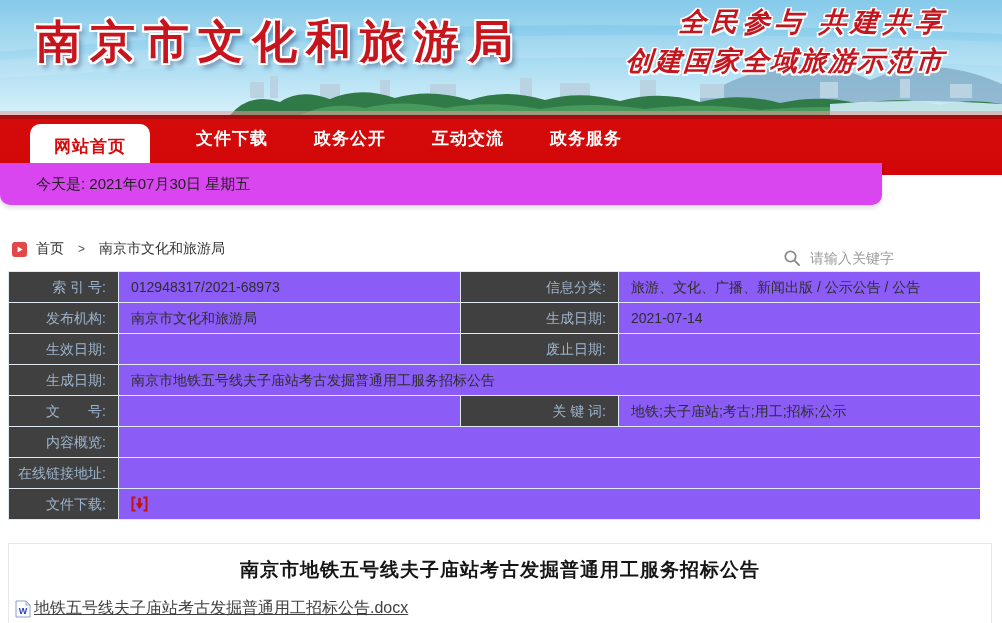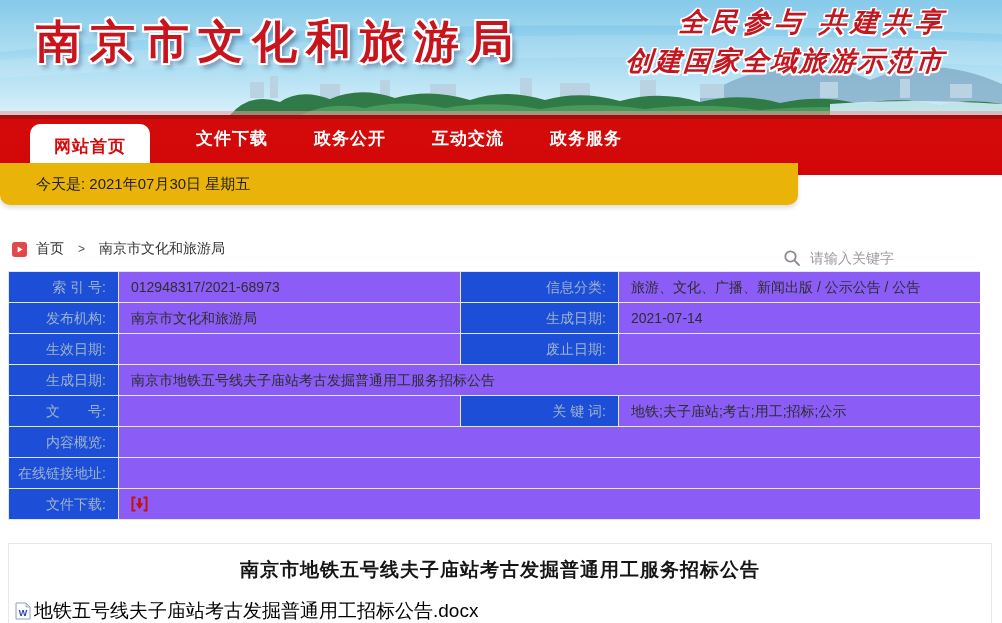--- a/index.html
+++ b/index.html
@@ -51,52 +51,52 @@
   }
   .search-input::placeholder { color:#9b9b9b; }
   .search-icon { position:absolute; left:11px; top:6px; width:18px; height:18px; }
   .search-btn {
     width:68px; height:30px; margin-left:6px; border:none; border-radius:5px;
     background:#de5252; color:#fff; font-size:16px; font-weight:bold; letter-spacing:3px;
     cursor:pointer; font-family:Liberation Serif, serif;margin-top:16px;
   }
   
   .datebar {
-    position:absolute; top:163px; left:0; width:798px; height:42px; background:#eab308;
+    position:absolute; top:163px; left:0; width:882px; height:42px; background:#d946ef;
     border-radius:0 0 10px 10px; box-shadow:0 3px 4px rgba(0,0,0,.13);
     display:flex; align-items:center; padding-left:36px; font-size:15px; color:#1e1e1e;
   }
   
   .breadcrumb { position:absolute; top:240px; left:12px; display:flex; align-items:center; font-size:14px; color:#333; }
   .crumb-icon { display:inline-flex; margin-right:9px; }
   .crumb-home { cursor:pointer; }
   .crumb-sep { margin:0 14px; color:#555; font-size:12px; }
   
   .meta-table {
     position:absolute; top:271px; left:8px; width:972px;
     display:grid; grid-template-columns:110px 342px 158px 362px;
     font-size:14px; border-right:1px solid #dfeaf4; border-bottom:1px solid #dfeaf4;
   }
   .mcell {
     border-left:1px solid #dfeaf4; border-top:1px solid #dfeaf4;
     min-height:31px; display:flex; align-items:center; line-height:17px;
   }
-  .mlabel { background:#1d4ed8; color:#9cb3cb; justify-content:flex-end; padding:6px 12px 6px 4px; }
+  .mlabel { background:#404040; color:#9cb3cb; justify-content:flex-end; padding:6px 12px 6px 4px; }
   .mvalue { background:#8b5cf6; color:#2e2e2e; padding:6px 12px; }
   .span3 { grid-column:2 / 5; }
   .dl-icon { display:inline-flex; cursor:pointer; }
   
   .article-box {
     position:absolute; top:543px; left:8px; width:984px; height:95px;
     border:1px solid #e7e7e7; background:#fff;
   }
   .article-title { text-align:center; font-size:19px; font-weight:bold; color:#151515; margin-top:13px; letter-spacing:1px; }
   .attachment { position:absolute; left:6px; top:54px; display:flex; align-items:center; cursor:pointer; }
   .attachment .doc-icon { margin-right:3px; display:inline-flex; }
-  .attachment .att-text { font-size:19px; color:#000000; }
+  .attachment .att-text { font-size:16px; color:#404040;text-decoration:underline; }
 </style>
 </head>
 <body>
 
 <div class="banner">
   <svg class="bg" width="1002" height="115" viewBox="0 0 1002 115" preserveAspectRatio="none">
     <defs>
       <linearGradient id="sky" x1="0" y1="0" x2="0" y2="1">
         <stop offset="0" stop-color="#6fc0e6"></stop>
         <stop offset="0.5" stop-color="#a5daf1"></stop>

